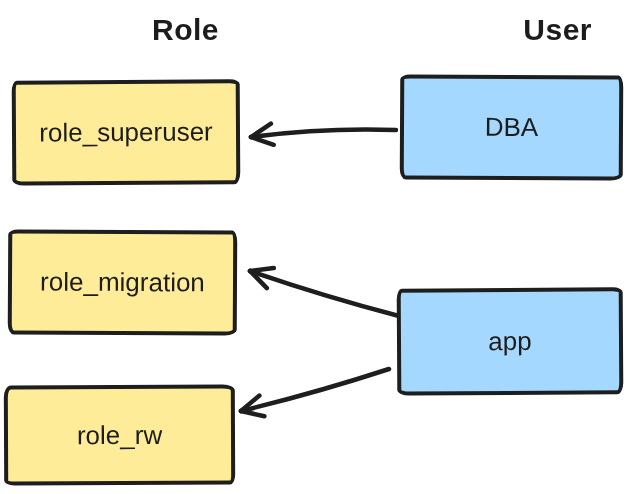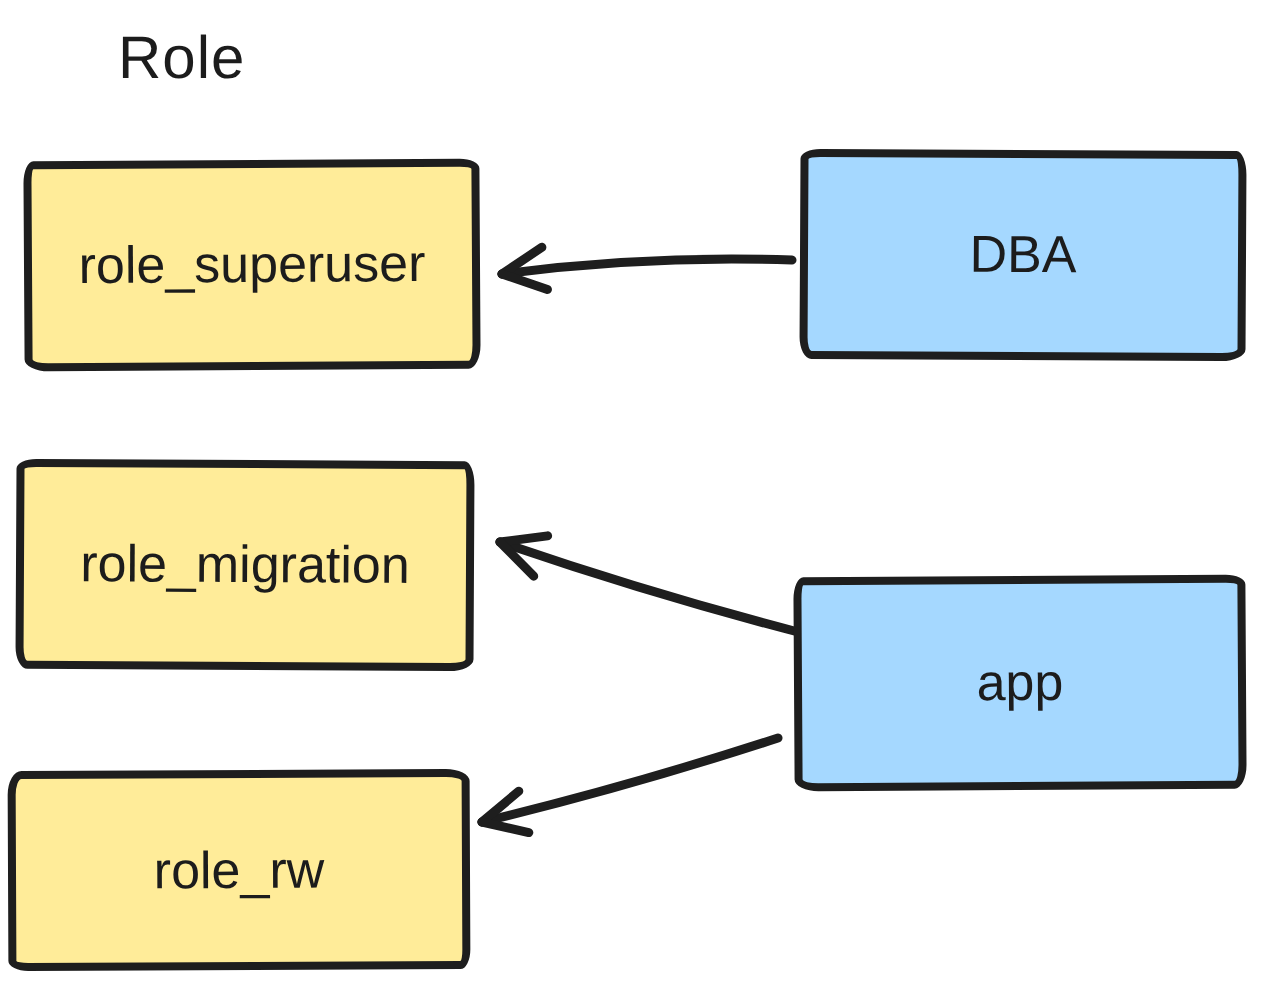--- a/index.html
+++ b/index.html
@@ -12,23 +12,23 @@
     width: 632px;
     height: 494px;
     background: #ffffff;
     overflow: hidden;
     font-family: "Liberation Sans", sans-serif;
     color: #1e1e1e;
   }
   .col-heading {
     position: absolute;
     width: 160px;
-    text-align: left;
+    text-align: right;
     font-size: 30px;
-    font-weight: 400;
+    font-weight: 700;
     letter-spacing: 0.5px;
     color: #1c1c1c;
     user-select: none;
   }
   #heading-role { left: 59px; top: 13px; }
   #heading-user { left: 432px; top: 13px; }
 
   .node {
     position: absolute;
     box-sizing: border-box;
@@ -80,20 +80,21 @@
       </g>
       <g fill="none" stroke="#1e1e1e" stroke-width="4.5" stroke-linecap="round">
         <path d="M 389 369 Q 315.8190110567239 392.886038961789 241 411"></path>
         <line x1="241" y1="411" x2="259.3942967268549" y2="395.58410405054525"></line>
         <line x1="241" y1="411" x2="264.40854751610783" y2="416.2952717764174"></line>
       </g>
     </svg>
 
   <div class="col-heading" id="heading-role">Role</div>
 
+  <div class="col-heading" id="heading-user">User</div>
 
   <div class="node role sketch-a" id="node-role_superuser">
     <span>role_superuser</span>
   </div>
 
   <div class="node role sketch-b" id="node-role_migration">
     <span>role_migration</span>
   </div>
 
   <div class="node role sketch-c" id="node-role_rw">

